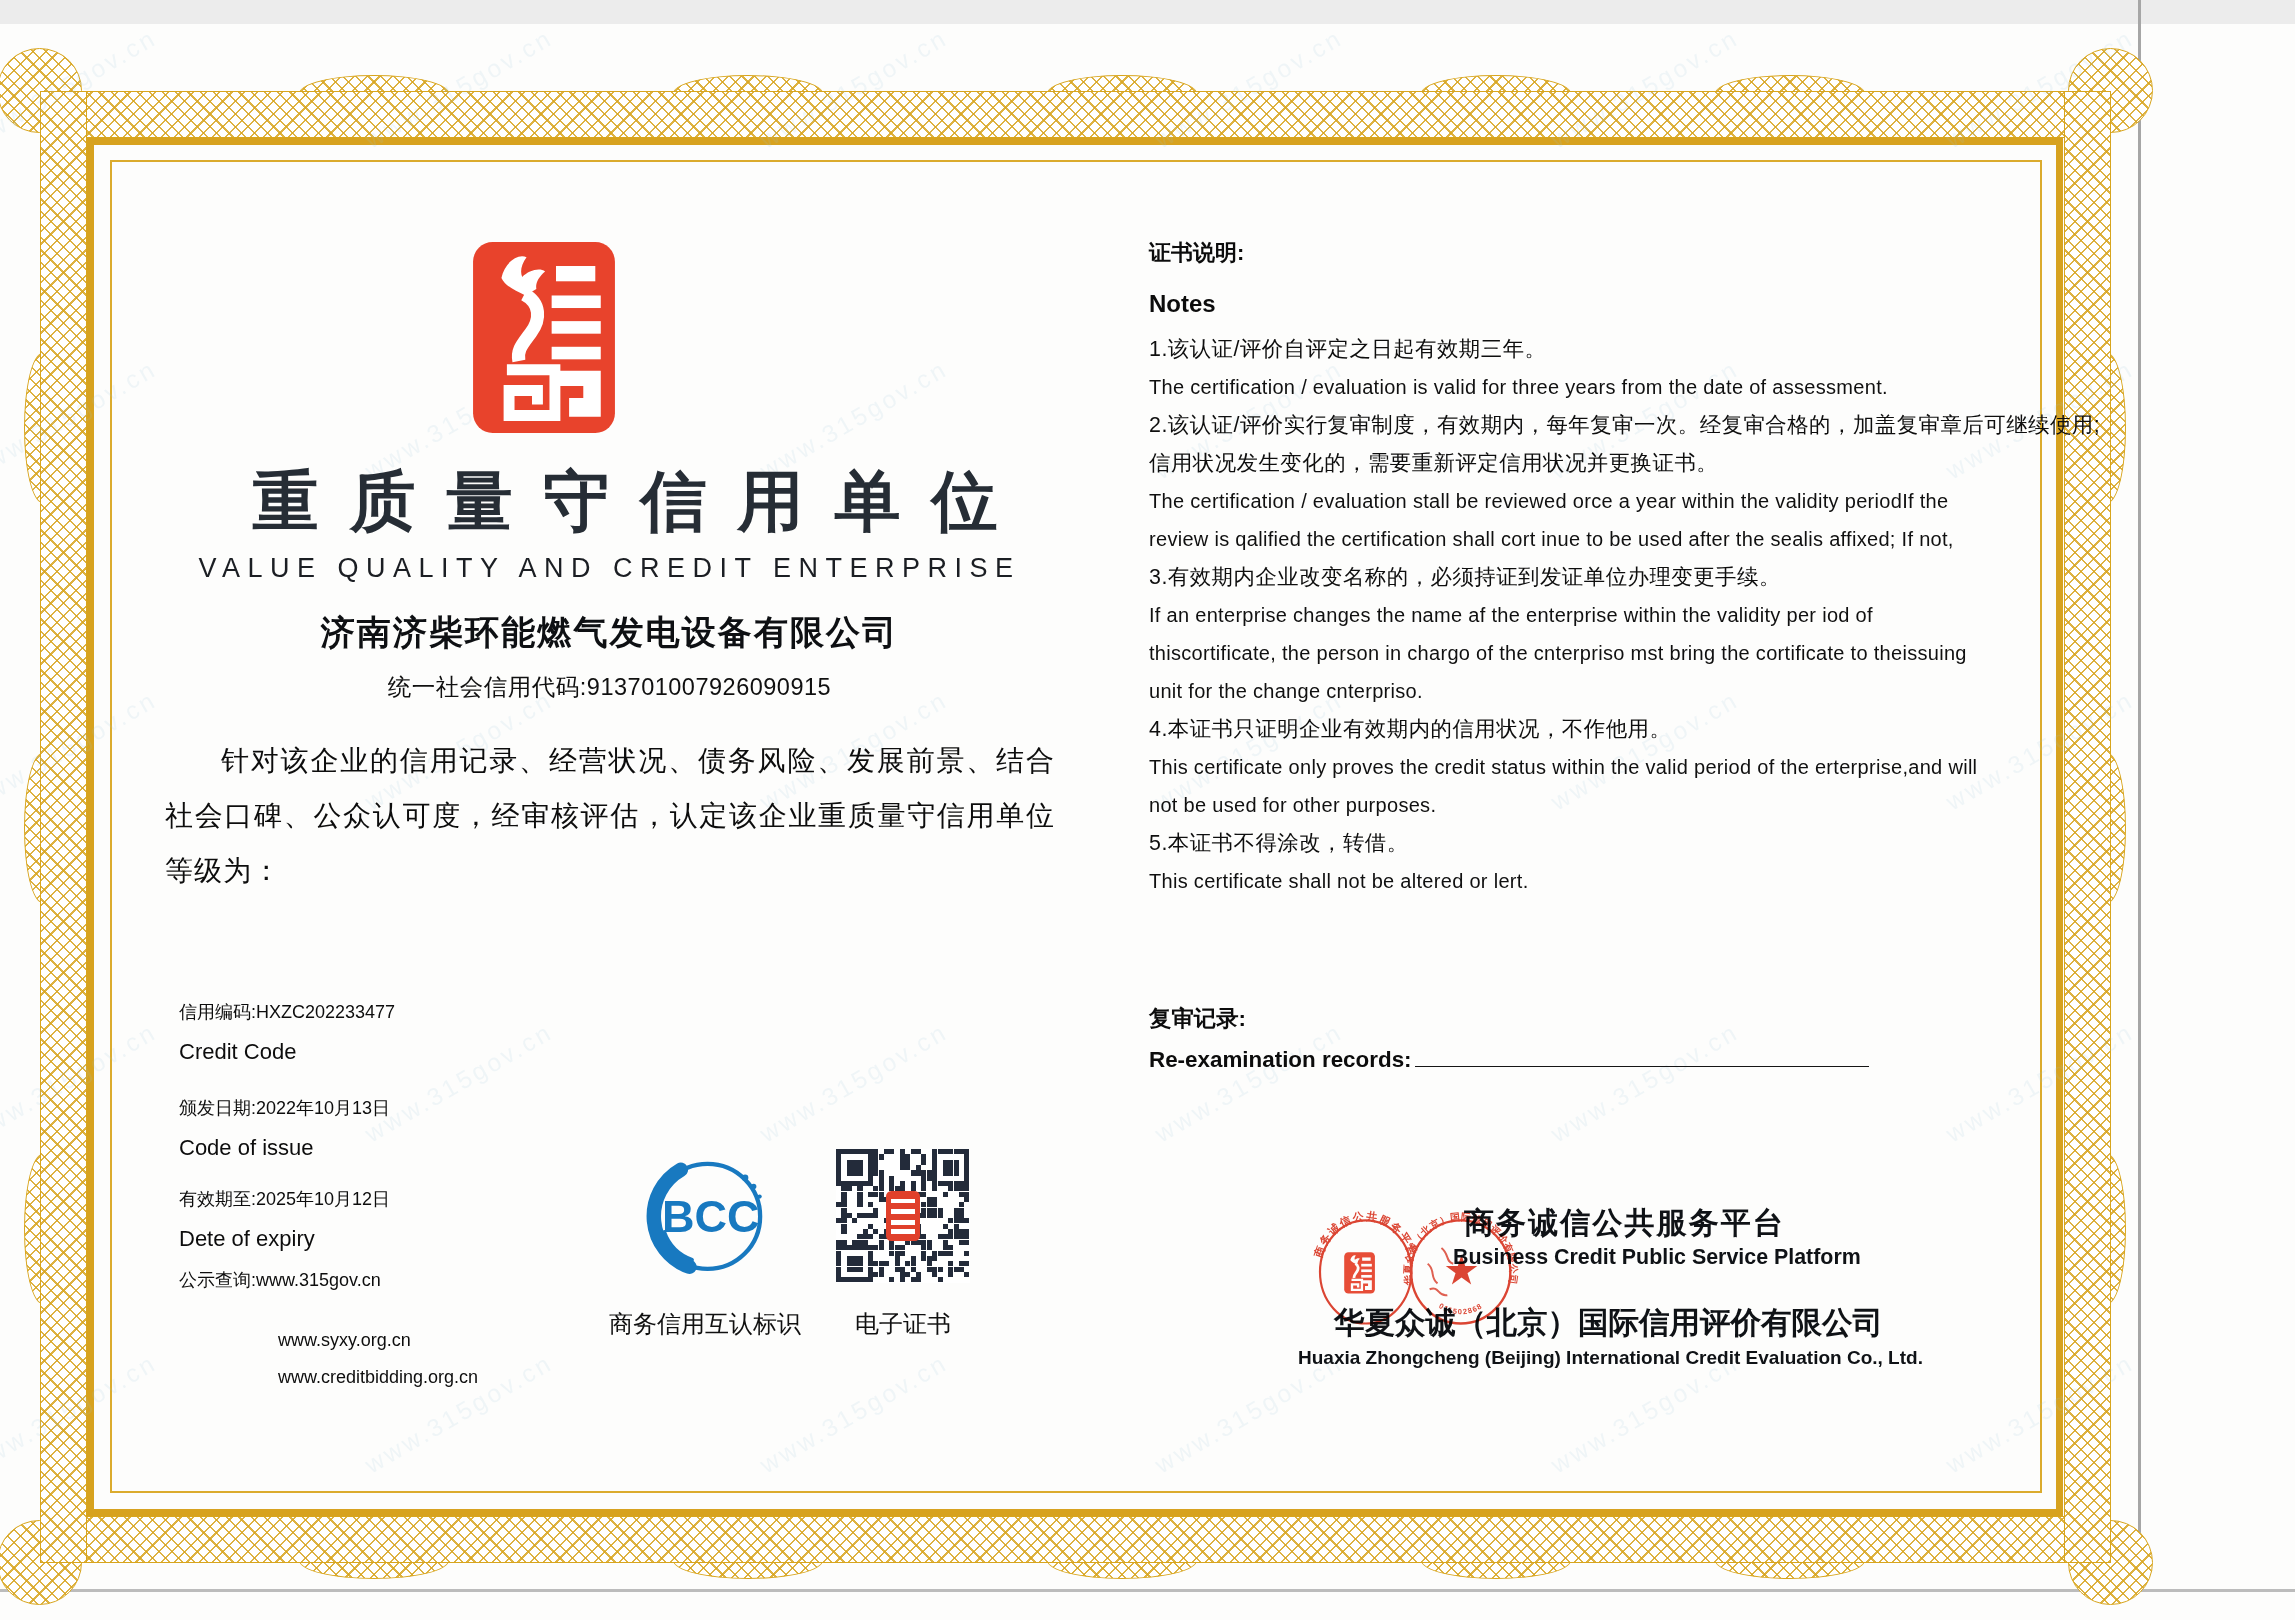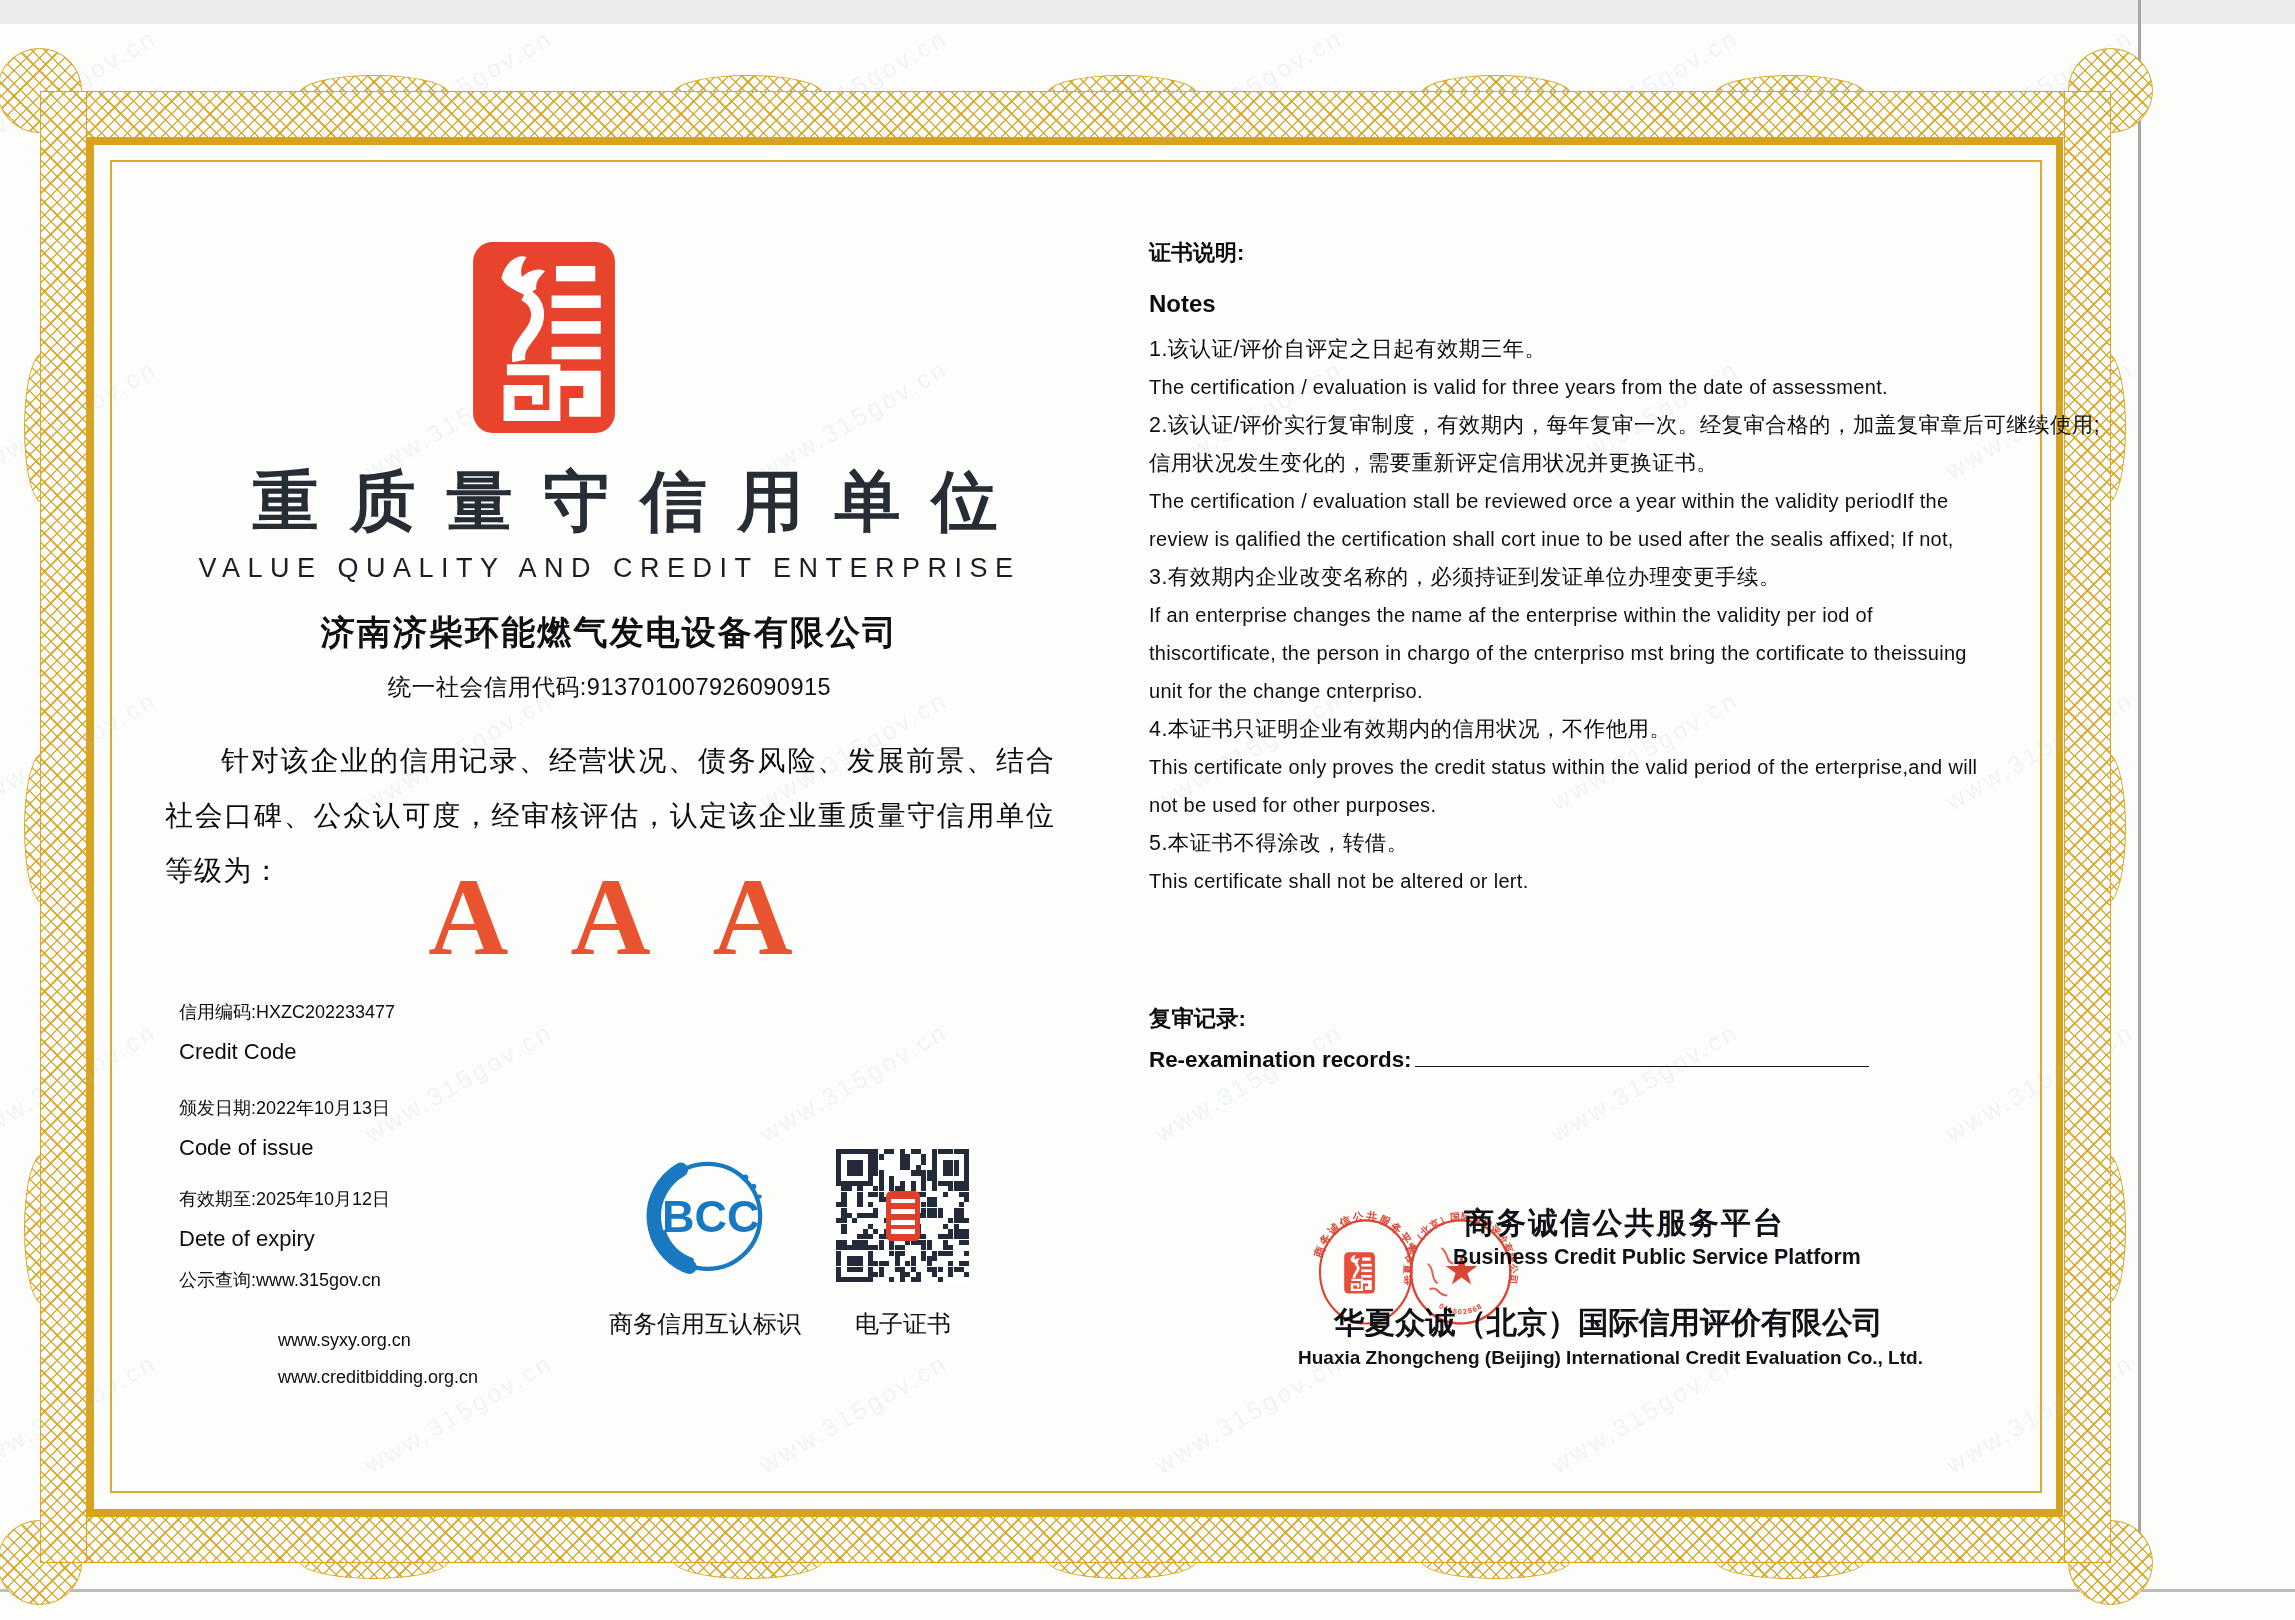--- a/index.html
+++ b/index.html
@@ -136,21 +136,20 @@
   </svg>
   <svg class="abs" style="left:473px;top:242px" width="142" height="191" viewBox="0 0 260 350">
     <use href="#xin-logo"></use>
   </svg>
 
   <div class="abs lcol title-zh">重质量守信用单位</div>
   <div class="abs lcol title-en">VALUE QUALITY AND CREDIT ENTERPRISE</div>
   <div class="abs lcol company">济南济柴环能燃气发电设备有限公司</div>
   <div class="abs lcol ucode">统一社会信用代码:913701007926090915</div>
   <div class="abs para">针对该企业的信用记录、经营状况、债务风险、发展前景、结合社会口碑、公众认可度，经审核评估，认定该企业重质量守信用单位等级为：</div>
-  <div class="abs lcol rating">AAA</div>
 
   <div class="zh-label" style="top:1000px">信用编码:HXZC202233477</div>
   <div class="en-label" style="top:1039px">Credit Code</div>
   <div class="zh-label" style="top:1096px">颁发日期:2022年10月13日</div>
   <div class="en-label" style="top:1135px">Code of issue</div>
   <div class="zh-label" style="top:1187px">有效期至:2025年10月12日</div>
   <div class="en-label" style="top:1226px">Dete of expiry</div>
   <div class="zh-label" style="top:1268px">公示查询:www.315gov.cn</div>
   <div class="zh-label q2" style="top:1330px">www.syxy.org.cn</div>
   <div class="zh-label q2" style="top:1367px">www.creditbidding.org.cn</div>

